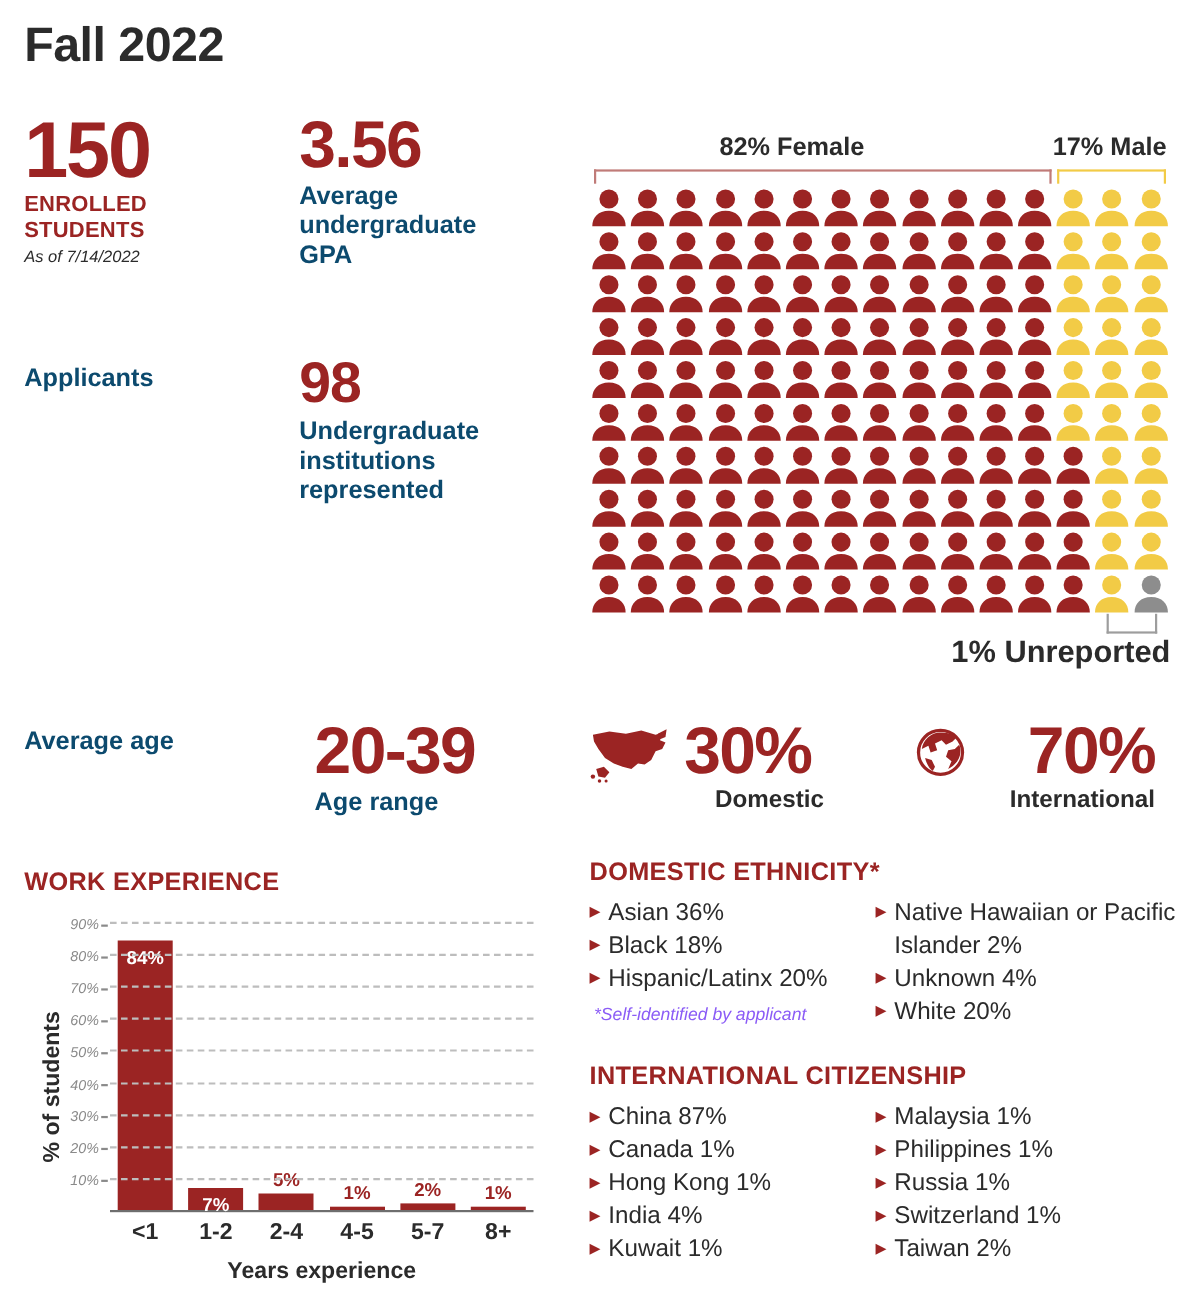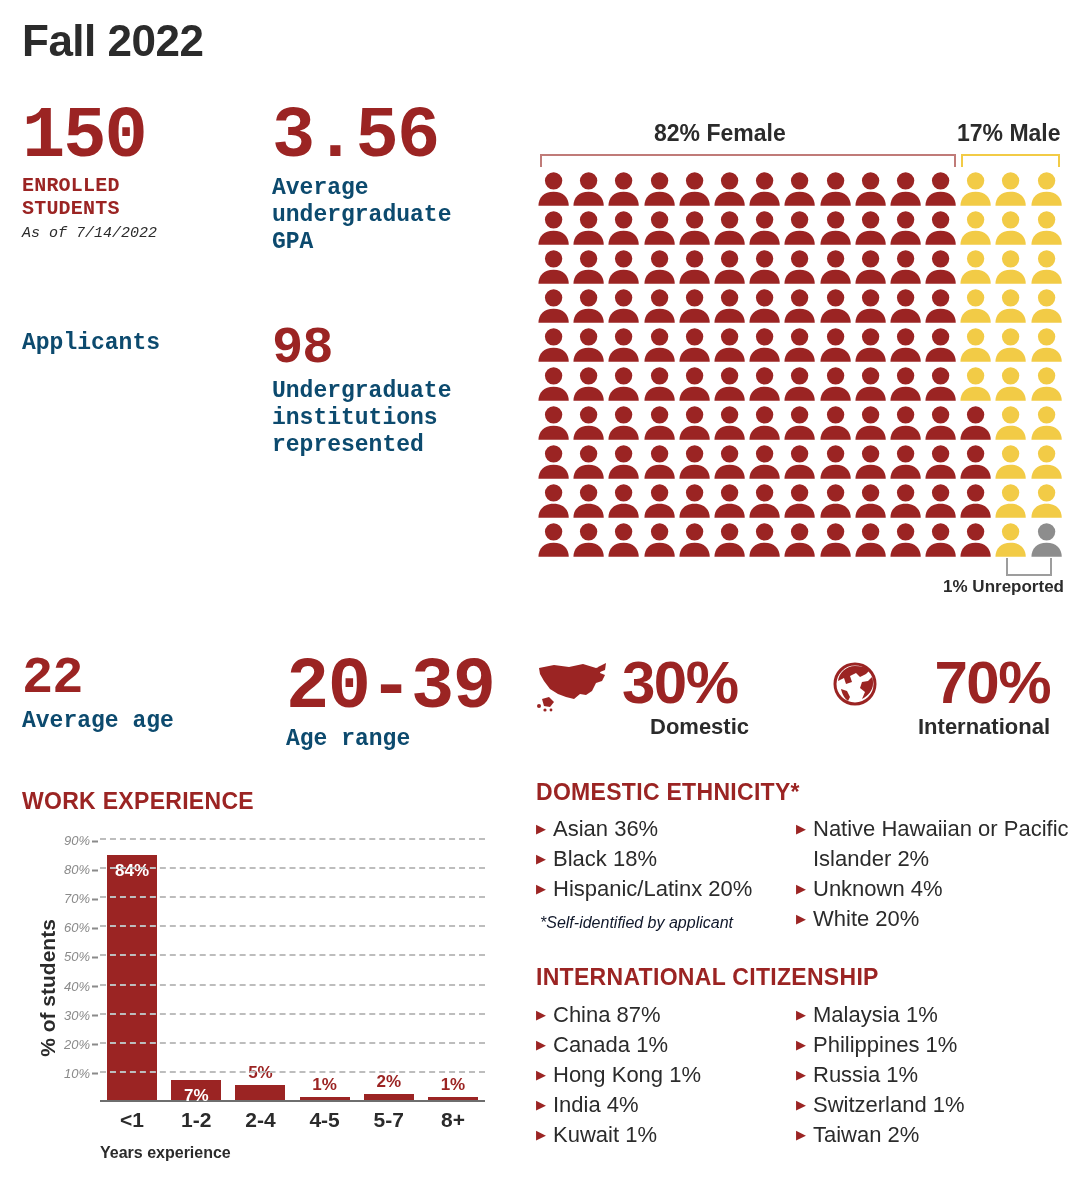--- a/index.html
+++ b/index.html
@@ -13,26 +13,26 @@
   #page { position: relative; width: 1080px; height: 1114px; }
 
   
   .page-title {
     position: absolute; left: 22px; top: 16px;
     font-size: 44px; font-weight: bold; letter-spacing: -0.5px;
     color: #2b2b2b;
   }
 
   
-  .stat { position: absolute; font-family: Liberation Mono, monospace; }
+  .stat { position: absolute; }
   .stat-num {
     font-size: 72px; font-weight: bold; line-height: 0.92;
     color: #9B2423; letter-spacing: -2px;
   }
-  .stat-num.sm { font-size: 72px; letter-spacing: -1.5px; }
+  .stat-num.sm { font-size: 60px; letter-spacing: -1.5px; }
   .stat-num.xs { font-size: 52px; letter-spacing: -1px; }
   .stat-cap {
     font-size: 23px; font-weight: bold; line-height: 1.18;
     color: #0c4a6e; margin-top: 5px;
   }
   .stat-cap.red {
     color: #9B2423; text-transform: uppercase; font-size: 20px;
     letter-spacing: 0.2px; line-height: 1.12;
   }
   .stat-sub {
@@ -63,21 +63,21 @@
   .unrep-bracket {
     position: absolute; width: 46px; height: 18px; left: 470px; top: 438px;
   }
   .unrep-bracket .bar {
     position: absolute; left: 0; right: 0; bottom: 0; height: 2px; background: #9d9d9d;
   }
   .unrep-bracket .tk { position: absolute; top: 0; width: 2px; height: 18px; background: #9d9d9d; }
   .unrep-bracket .tk.l { left: 0; } .unrep-bracket .tk.r { right: 0; }
   .unrep-lab {
     position: absolute; top: 457px; right: 0;
-    font-size: 17px; font-weight: bold; color: #2b2b2b; white-space: nowrap;
+    font-size: 28px; font-weight: bold; color: #2b2b2b; white-space: nowrap;
   }
 
   
   .geo { position: absolute; display: flex; align-items: flex-start; }
   .geo-icon { margin-right: 12px; margin-top: 6px; }
   .geo-pct {
     font-size: 60px; font-weight: bold; color: #9B2423;
     line-height: 0.92; letter-spacing: -1.5px;
   }
   .geo-cap { font-size: 22px; font-weight: bold; color: #2b2b2b; margin-top: 4px; margin-left: 28px; }
@@ -122,38 +122,38 @@
     position: absolute; left: 0; right: 0; text-align: center;
     font-size: 17px; font-weight: bold;
   }
   .bval.inside { color: #ffffff; top: 6px; }
   .bval.outside { color: #9B2423; bottom: 100%; margin-bottom: 2px; }
   .xticks {
     position: absolute; left: 100px; top: 282px; width: 385px; display: flex;
   }
   .xtick { flex: 1; text-align: center; font-size: 21px; font-weight: bold; color: #2b2b2b; }
   .xlabel {
-    position: absolute; left: 100px; top: 318px; width: 385px; text-align: left;
-    font-size: 16px; font-weight: bold; color: #2b2b2b;
+    position: absolute; left: 100px; top: 318px; width: 385px; text-align: center;
+    font-size: 21px; font-weight: bold; color: #2b2b2b;
   }
 
   
   .listblock { position: absolute; }
   .cols { display: flex; }
   .col { }
   .li {
     display: flex; align-items: baseline; font-size: 22px;
     color: #2b2b2b; line-height: 1.36; white-space: nowrap;
   }
   .li .tri {
     color: #9B2423; font-size: 13px; margin-right: 7px; line-height: 1;
     position: relative; top: -3px;
   }
   .li .wrap { white-space: normal; }
-  .note { font-size: 16px; font-style: italic; color: #0f172a; margin-top: 6px; }
+  .note { font-size: 16px; font-style: italic; color: #8b5cf6; margin-top: 6px; }
 </style>
 </head>
 <body>
 
 <div id="page">
 
   <div class="page-title">Fall 2022</div>
 
   <div class="stat" style="left:22px; top:104px;">
     <div class="stat-num">150</div>
@@ -174,21 +174,20 @@
   </div>
 
   <div class="stat" style="left:272px; top:325px;">
     <div class="stat-num xs">98</div>
     <div class="stat-cap" style="white-space:pre-line">Undergraduate
 institutions
 represented</div>
   </div>
 
   <div class="stat" style="left:22px; top:655px;">
-    <div class="stat-num xs">22</div>
     <div class="stat-cap">Average age</div>
   </div>
 
   <div class="stat" style="left:286px; top:655px;">
     <div class="stat-num sm">20-39</div>
     <div class="stat-cap">Age range</div>
   </div>
 
   <div id="pictogram">
     <div class="picto-labels">

